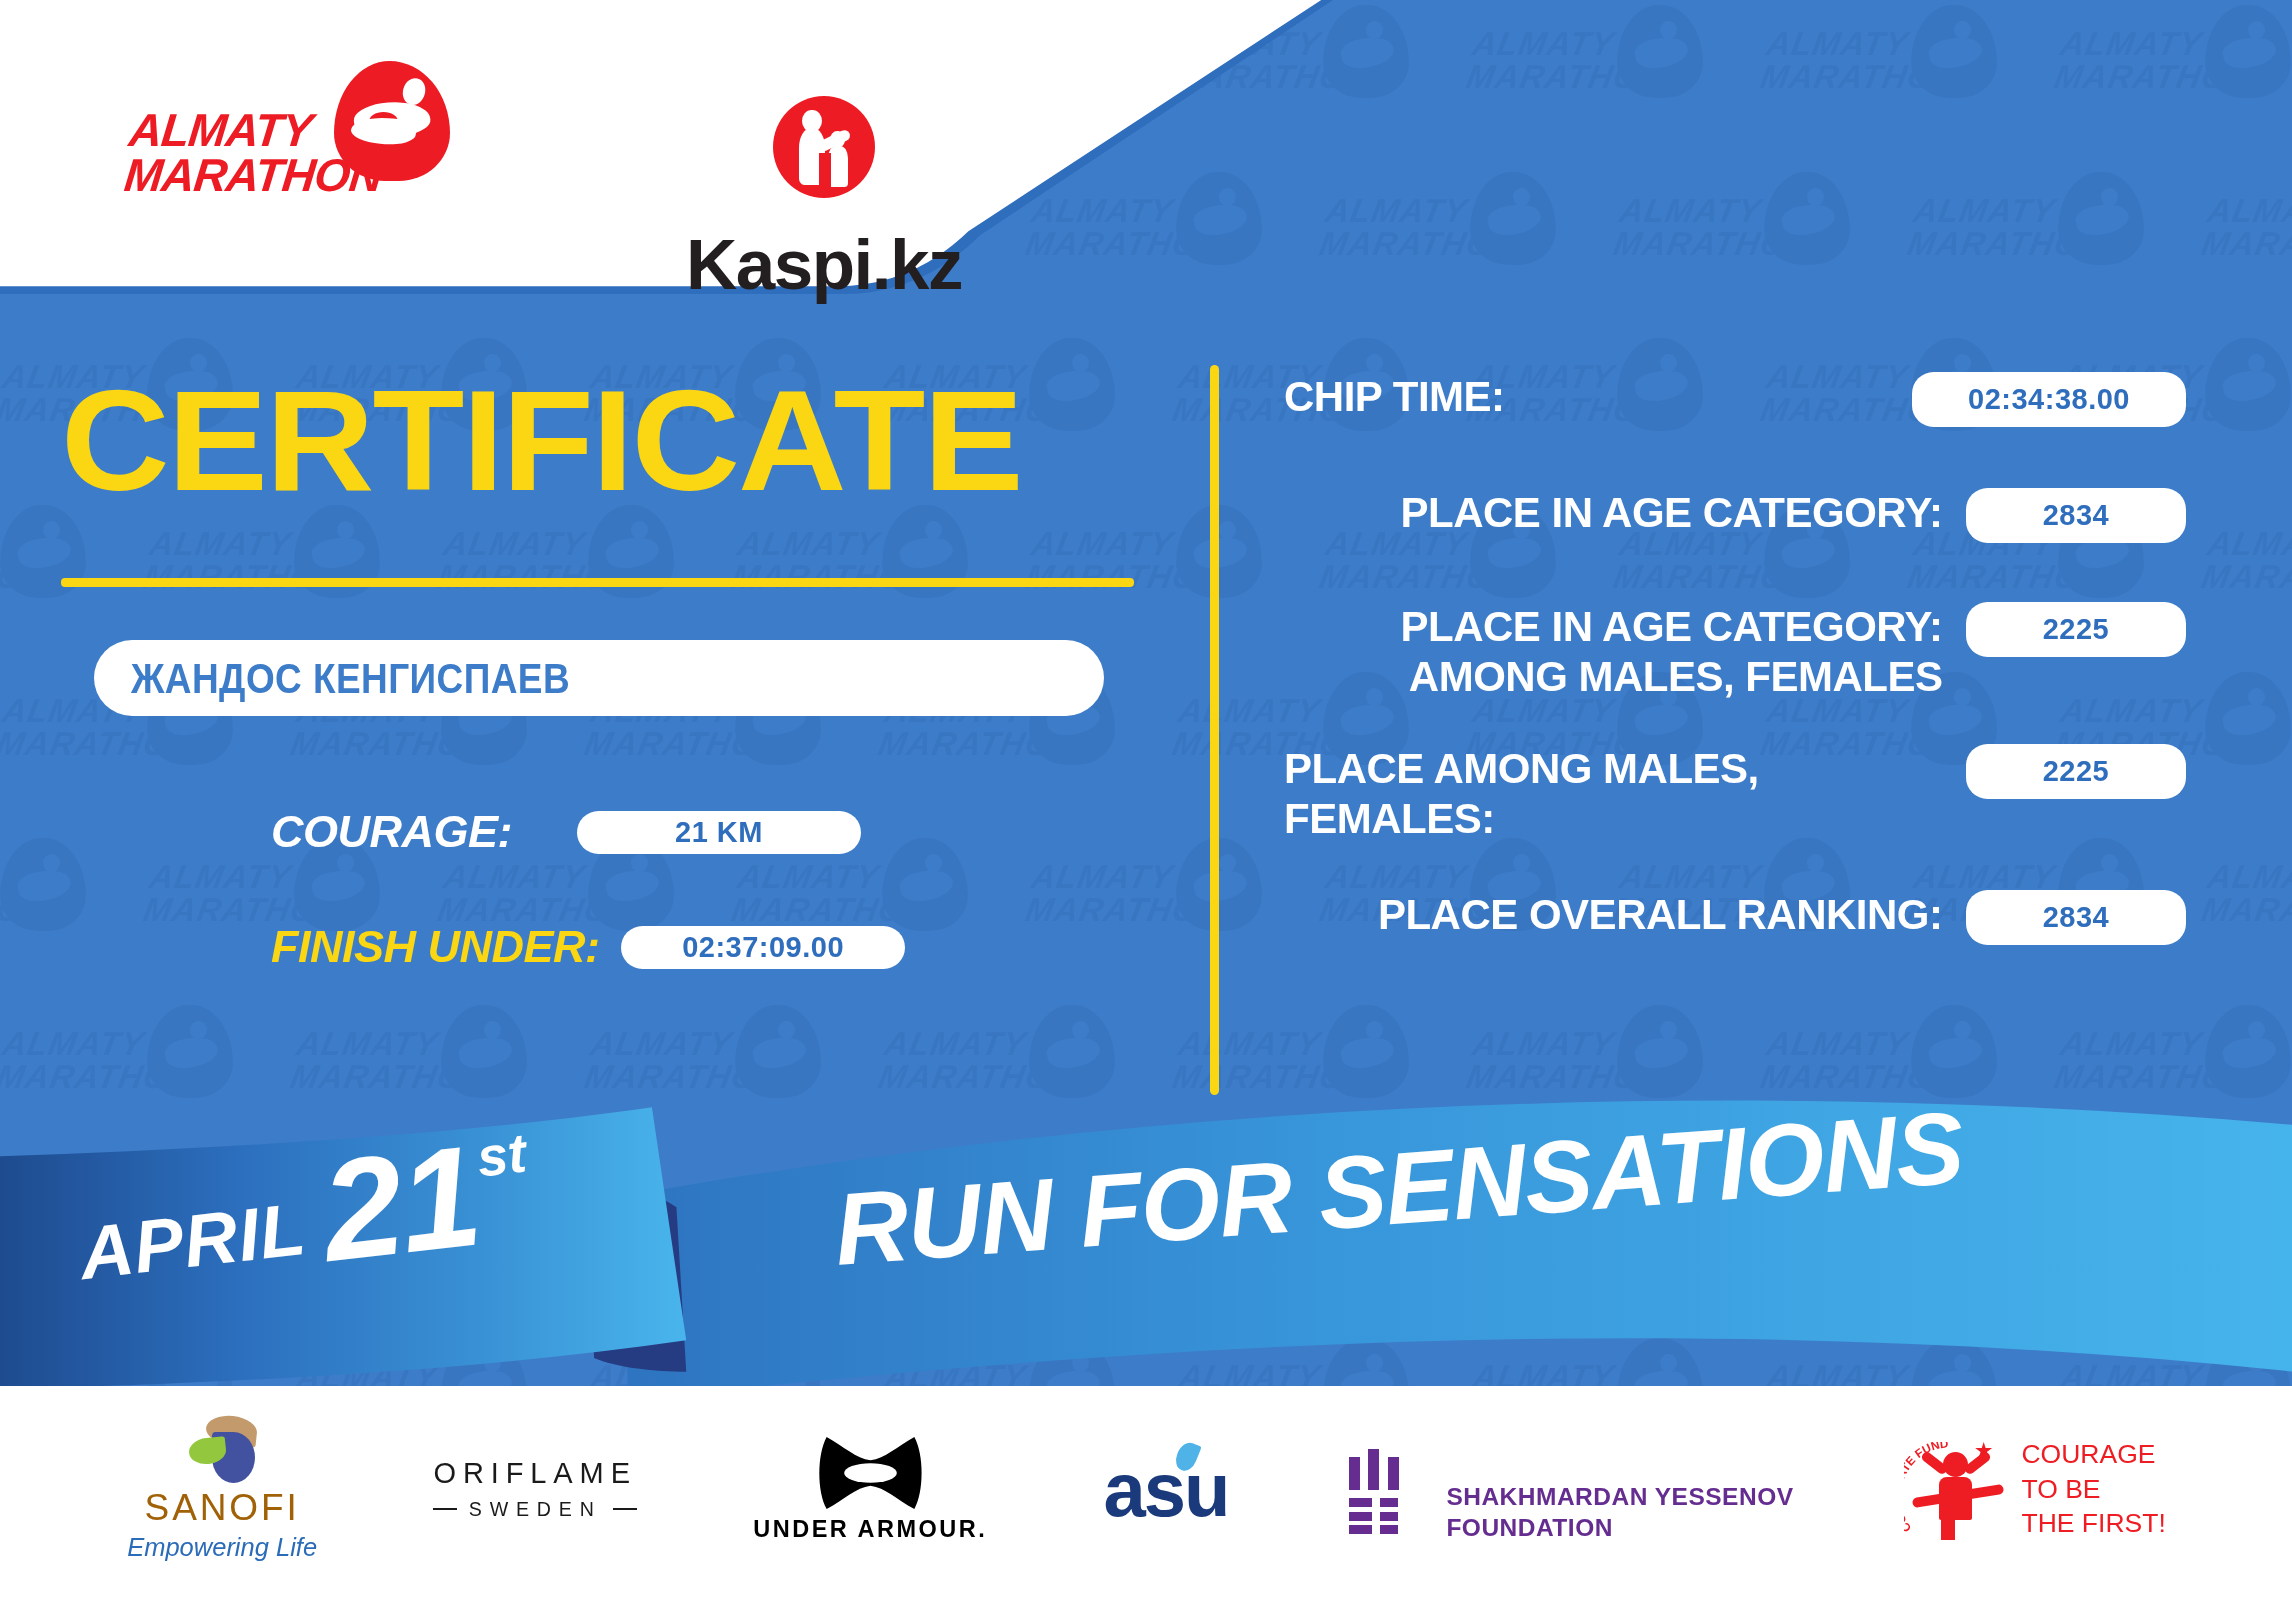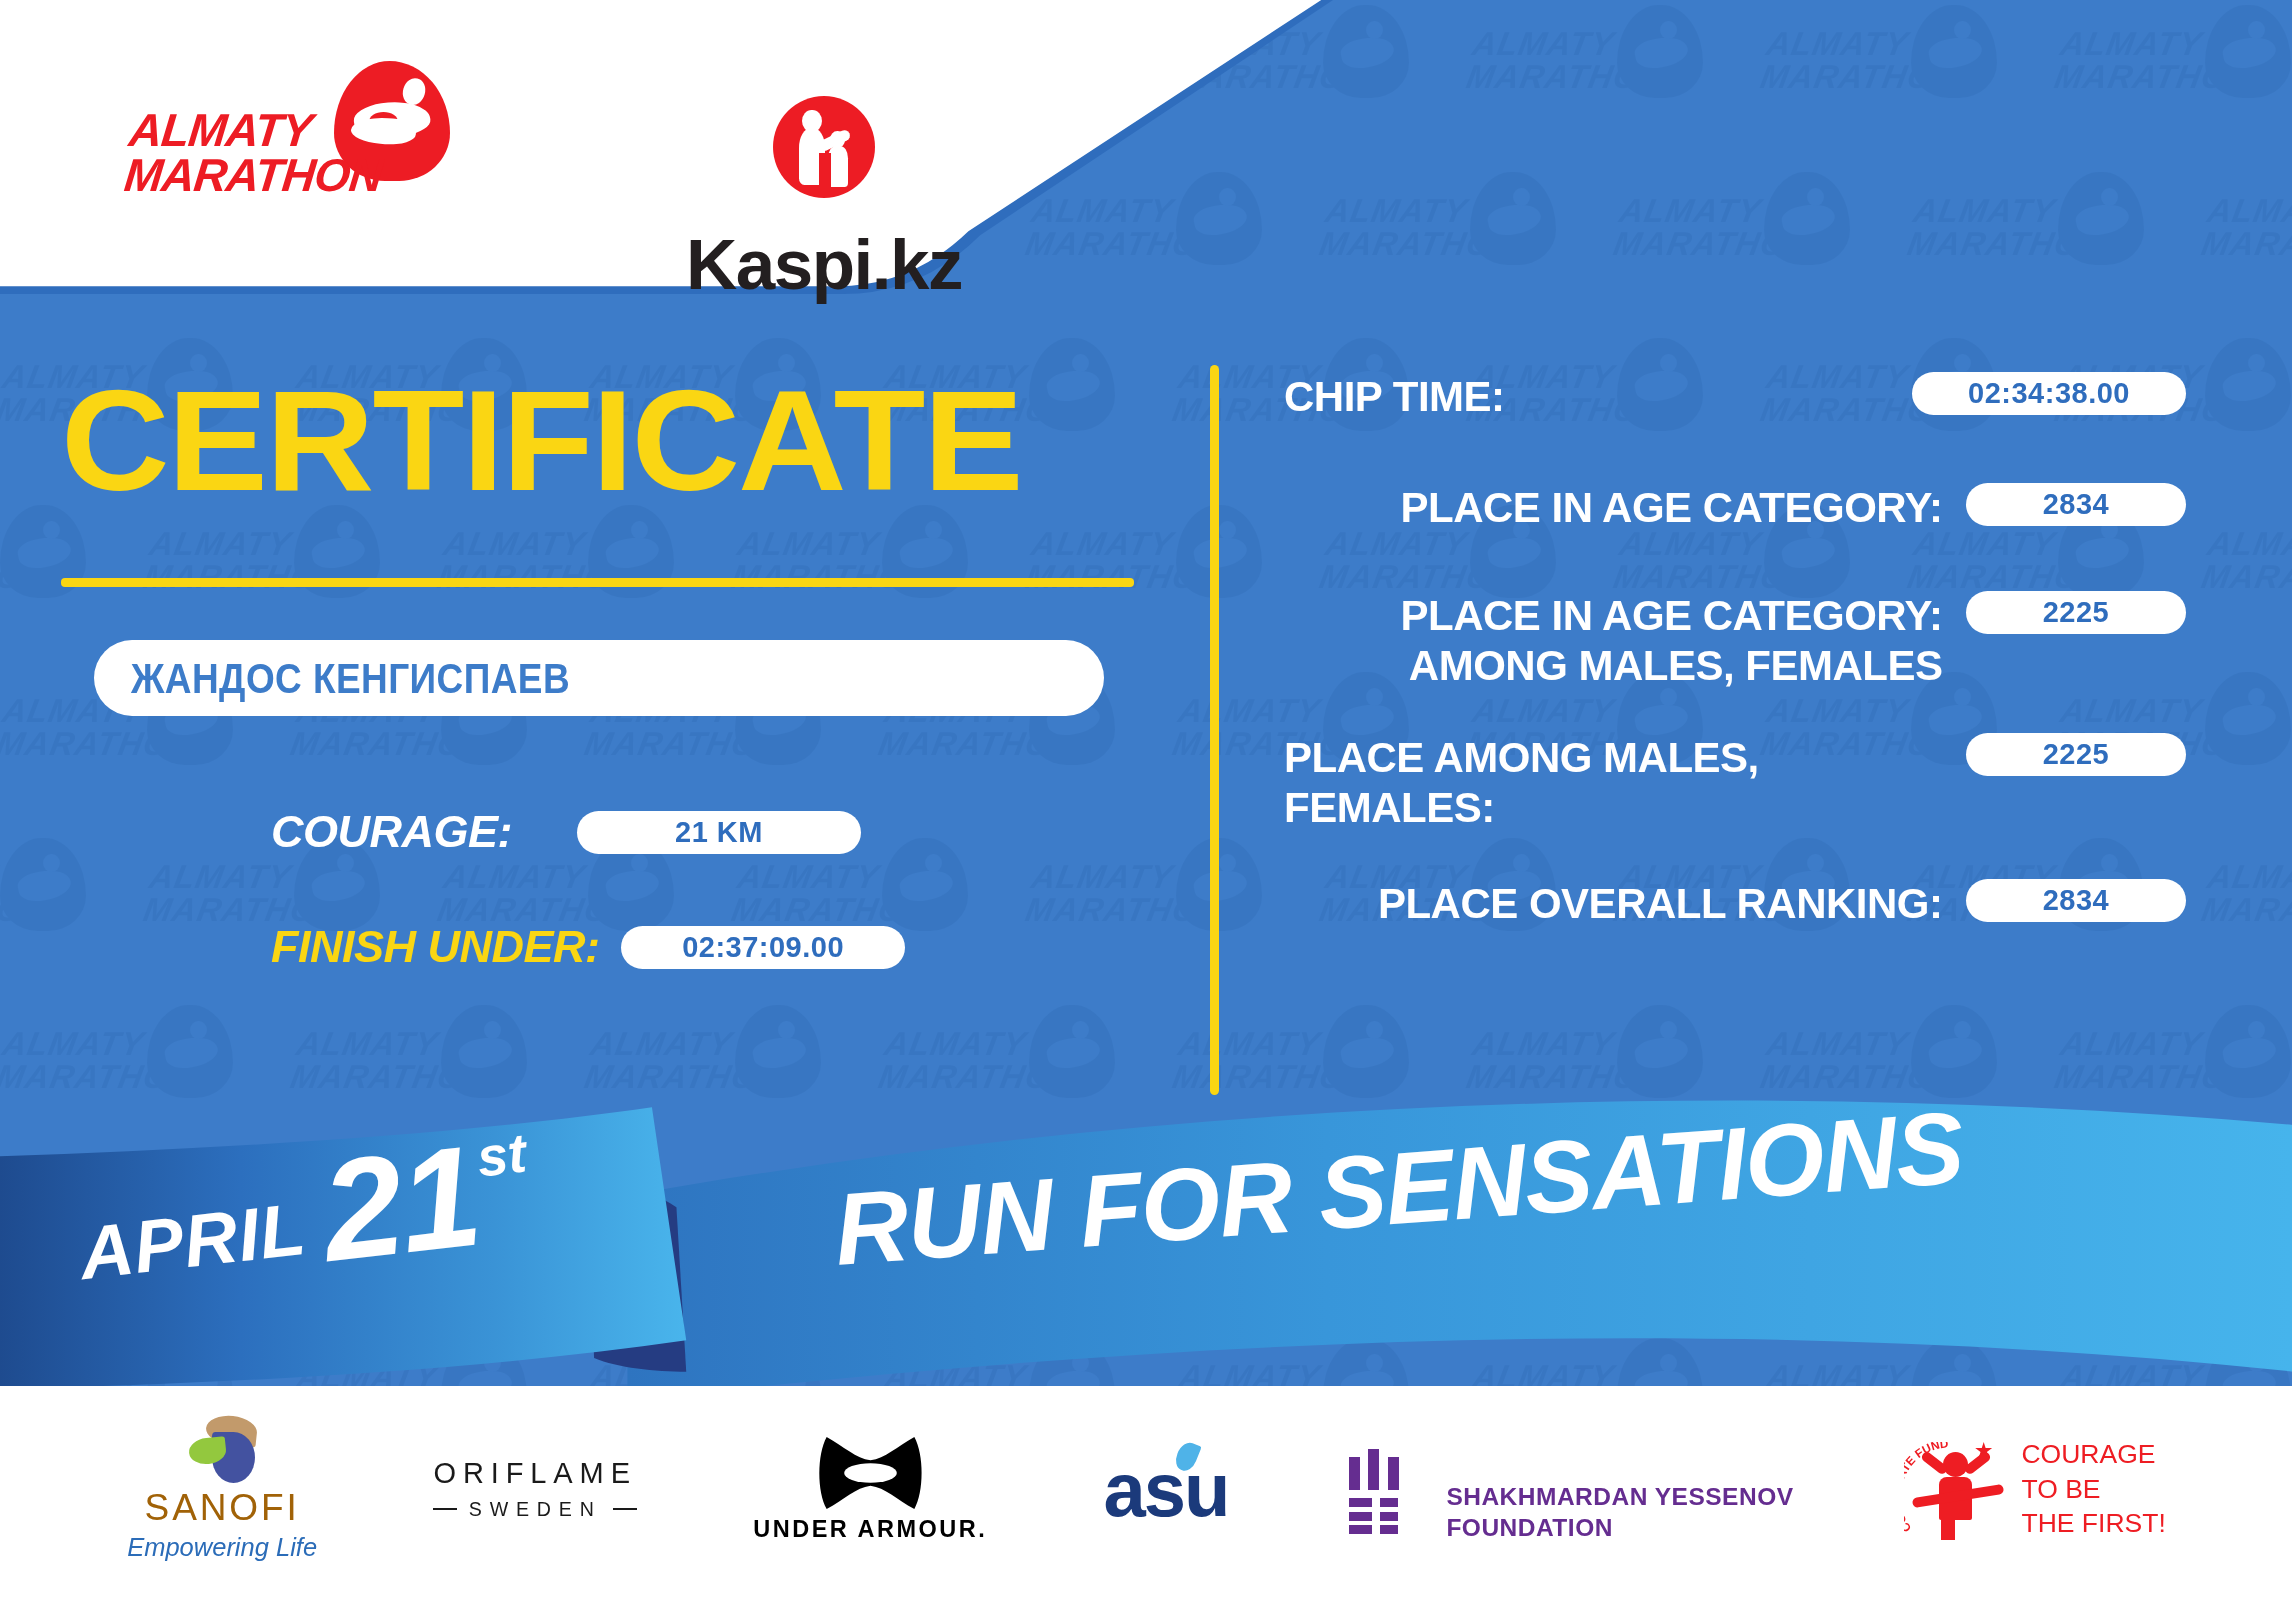--- a/index.html
+++ b/index.html
@@ -232,21 +232,21 @@
     padding-right:23.5px;
     font-size:42px;
     font-weight:bold;
     color:#fff;
     line-height:1.18;
     letter-spacing:-0.5px;
   }
   .rrow .rlbl.left-align { text-align:left; }
   .rrow .rpill {
     flex:0 0 auto;
-    width:220px; height:43px;
+    width:220px; height:55px;
     background:#fff;
     border-radius:21.6px;
     display:flex; align-items:center; justify-content:center;
     color:#2f6dbd;
     font-size:29px; font-weight:bold;
     letter-spacing:0.5px;
   }
   #rrow-chip  { margin-bottom:61px; }
   #rrow-chip .rlbl { text-align:left; }
   #rrow-chip .rpill { width:274px; }

